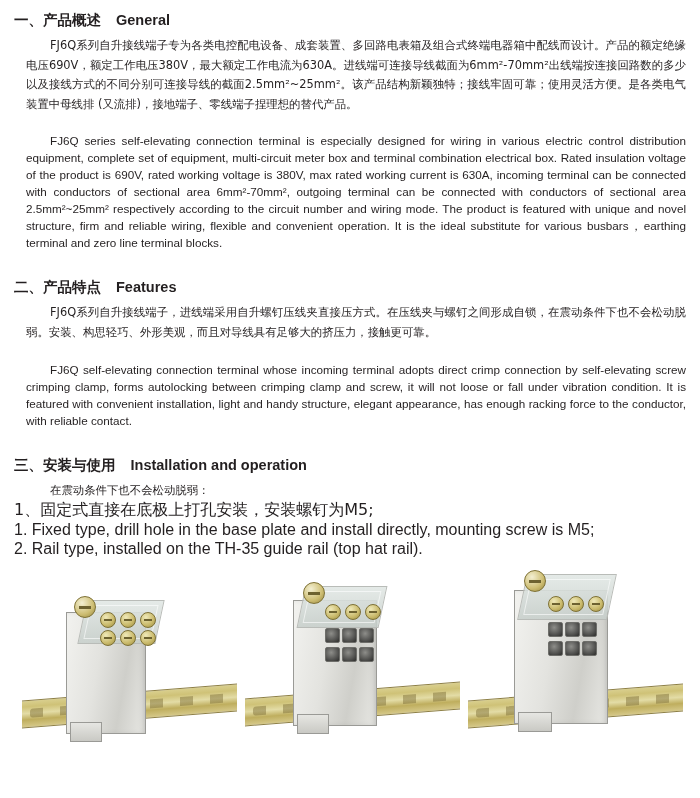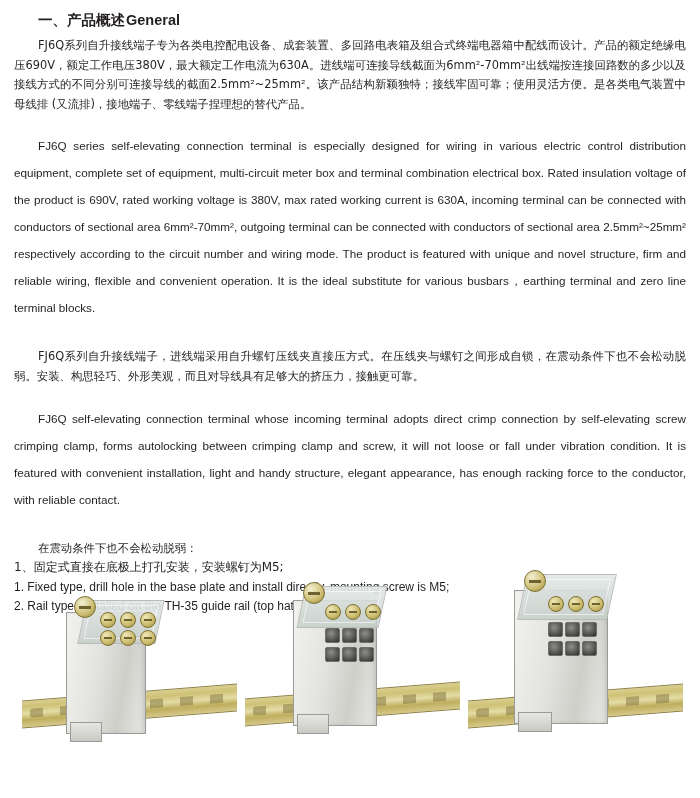--- a/index.html
+++ b/index.html
@@ -25,49 +25,48 @@
   .section-head {
     font-size: 14.5px;
     font-weight: bold;
     color: #231f20;
     margin: 0 0 6px 0;
     line-height: 20px;
   }
   .section-head .cn {
     font-family: "DejaVu Sans", "Liberation Sans", sans-serif;
     font-weight: bold;
-    margin-left: 24px;
   }
   .section-head .en {
-    margin-left: 1px;
+    margin-left: 15px;
     font-family: "Liberation Sans", sans-serif;
     font-weight: bold;
   }
   .para {
     font-size: 11.6px;
     line-height: 19.5px;
     text-align: justify;
-    margin: 0 0 0 0;
+    margin: 0 0 0 12px;
     color: #231f20;
   }
   .para.cnpara {
     font-family: "DejaVu Sans", "Liberation Sans", sans-serif;
     font-size: 11.4px;
     line-height: 19.6px;
   }
   .para.enpara {
     font-family: "Liberation Sans", sans-serif;
     font-size: 11.7px;
-    line-height: 27px;
+    line-height: 17px;
   }
   .indent { text-indent: 24px; }
   .gap-md { height: 18px; }
   .gap-lg { height: 26px; }
   .list-line {
-    font-size: 12px;
+    font-size: 16px;
     line-height: 19.5px;
   }
   .list-line.cn {
     font-family: "DejaVu Sans", "Liberation Sans", sans-serif;
   }
 
   
   .images {
     position: absolute;
     left: 0;
@@ -179,28 +178,34 @@
       <span class="cn">一、产品概述</span><span class="en">General</span>
     </div>
     <p class="para cnpara indent">FJ6Q系列自升接线端子专为各类电控配电设备、成套装置、多回路电表箱及组合式终端电器箱中配线而设计。产品的额定绝缘电压690V，额定工作电压380V，最大额定工作电流为630A。进线端可连接导线截面为6mm²-70mm²出线端按连接回路数的多少以及接线方式的不同分别可连接导线的截面2.5mm²~25mm²。该产品结构新颖独特；接线牢固可靠；使用灵活方便。是各类电气装置中母线排 (又流排)，接地端子、零线端子捏理想的替代产品。</p>
     <div class="gap-md"></div>
     <p class="para enpara indent">FJ6Q series self-elevating connection terminal is especially designed for wiring in various electric control distribution equipment, complete set of equipment, multi-circuit meter box and terminal combination electrical box. Rated insulation voltage of the product is 690V, rated working voltage is 380V, max rated working current is 630A, incoming terminal can be connected with conductors of sectional area 6mm²-70mm², outgoing terminal can be connected with conductors of sectional area 2.5mm²~25mm² respectively according to the circuit number and wiring mode. The product is featured with unique and novel structure, firm and reliable wiring, flexible and convenient operation. It is the ideal substitute for various busbars，earthing terminal and zero line terminal blocks.</p>
   </div>
 
   <div class="gap-lg"></div>
 
   <div>
+    <div class="section-head">
+      <span class="cn">二、产品特点</span><span class="en">Features</span>
+    </div>
     <p class="para cnpara indent">FJ6Q系列自升接线端子，进线端采用自升螺钉压线夹直接压方式。在压线夹与螺钉之间形成自锁，在震动条件下也不会松动脱弱。安装、构思轻巧、外形美观，而且对导线具有足够大的挤压力，接触更可靠。</p>
     <div class="gap-md"></div>
     <p class="para enpara indent">FJ6Q self-elevating connection terminal whose incoming terminal adopts direct crimp connection by self-elevating screw crimping clamp, forms autolocking between crimping clamp and screw, it will not loose or fall under vibration condition. It is featured with convenient installation, light and handy structure, elegant appearance, has enough racking force to the conductor, with reliable contact.</p>
   </div>
 
   <div class="gap-lg"></div>
 
   <div>
+    <div class="section-head">
+      <span class="cn">三、安装与使用</span><span class="en">Installation and operation</span>
+    </div>
     <p class="para cnpara indent">在震动条件下也不会松动脱弱：</p>
     <div class="list-line cn">1、固定式直接在底极上打孔安装，安装螺钉为M5;</div>
     <div class="list-line">1. Fixed type, drill hole in the base plate and install directly, mounting screw is M5;</div>
     <div class="list-line">2. Rail type, installed on the TH-35 guide rail (top hat rail).</div>
   </div>
 
   <div class="images">
 
     <div class="prod prod1">
       <div class="rail r1"></div>

